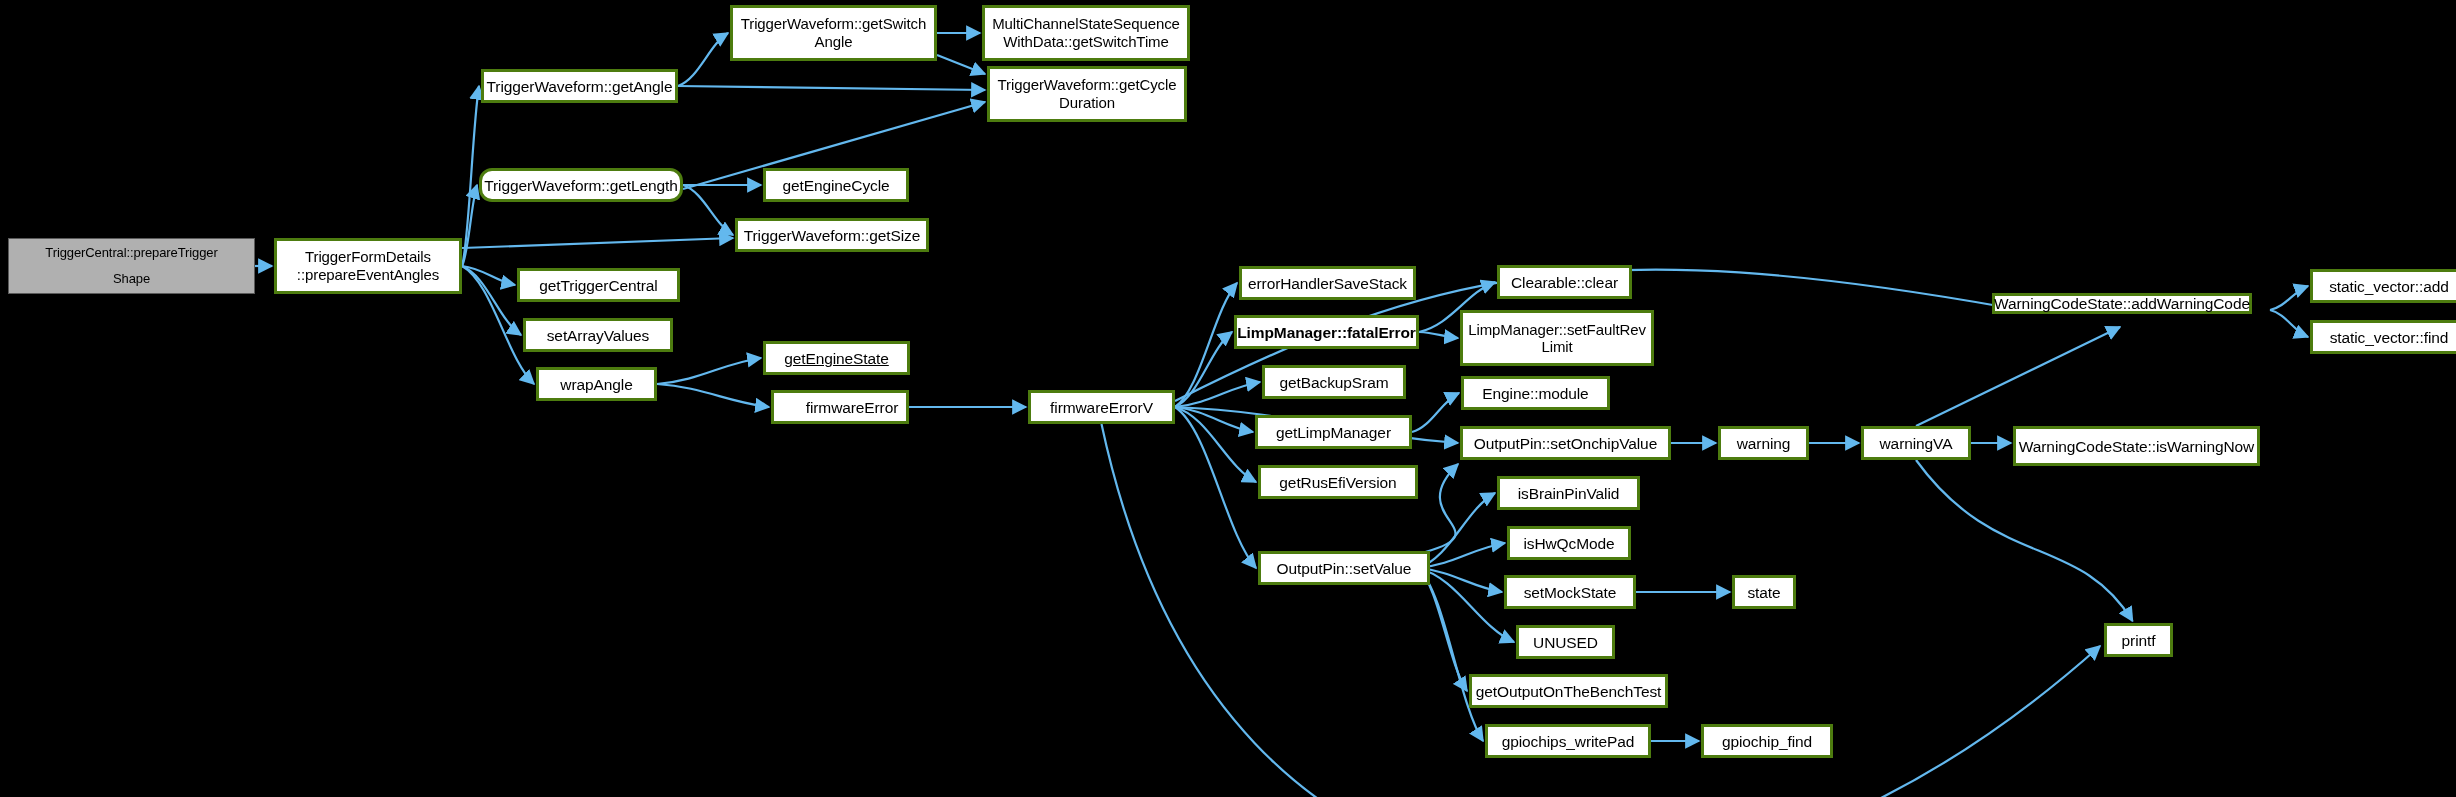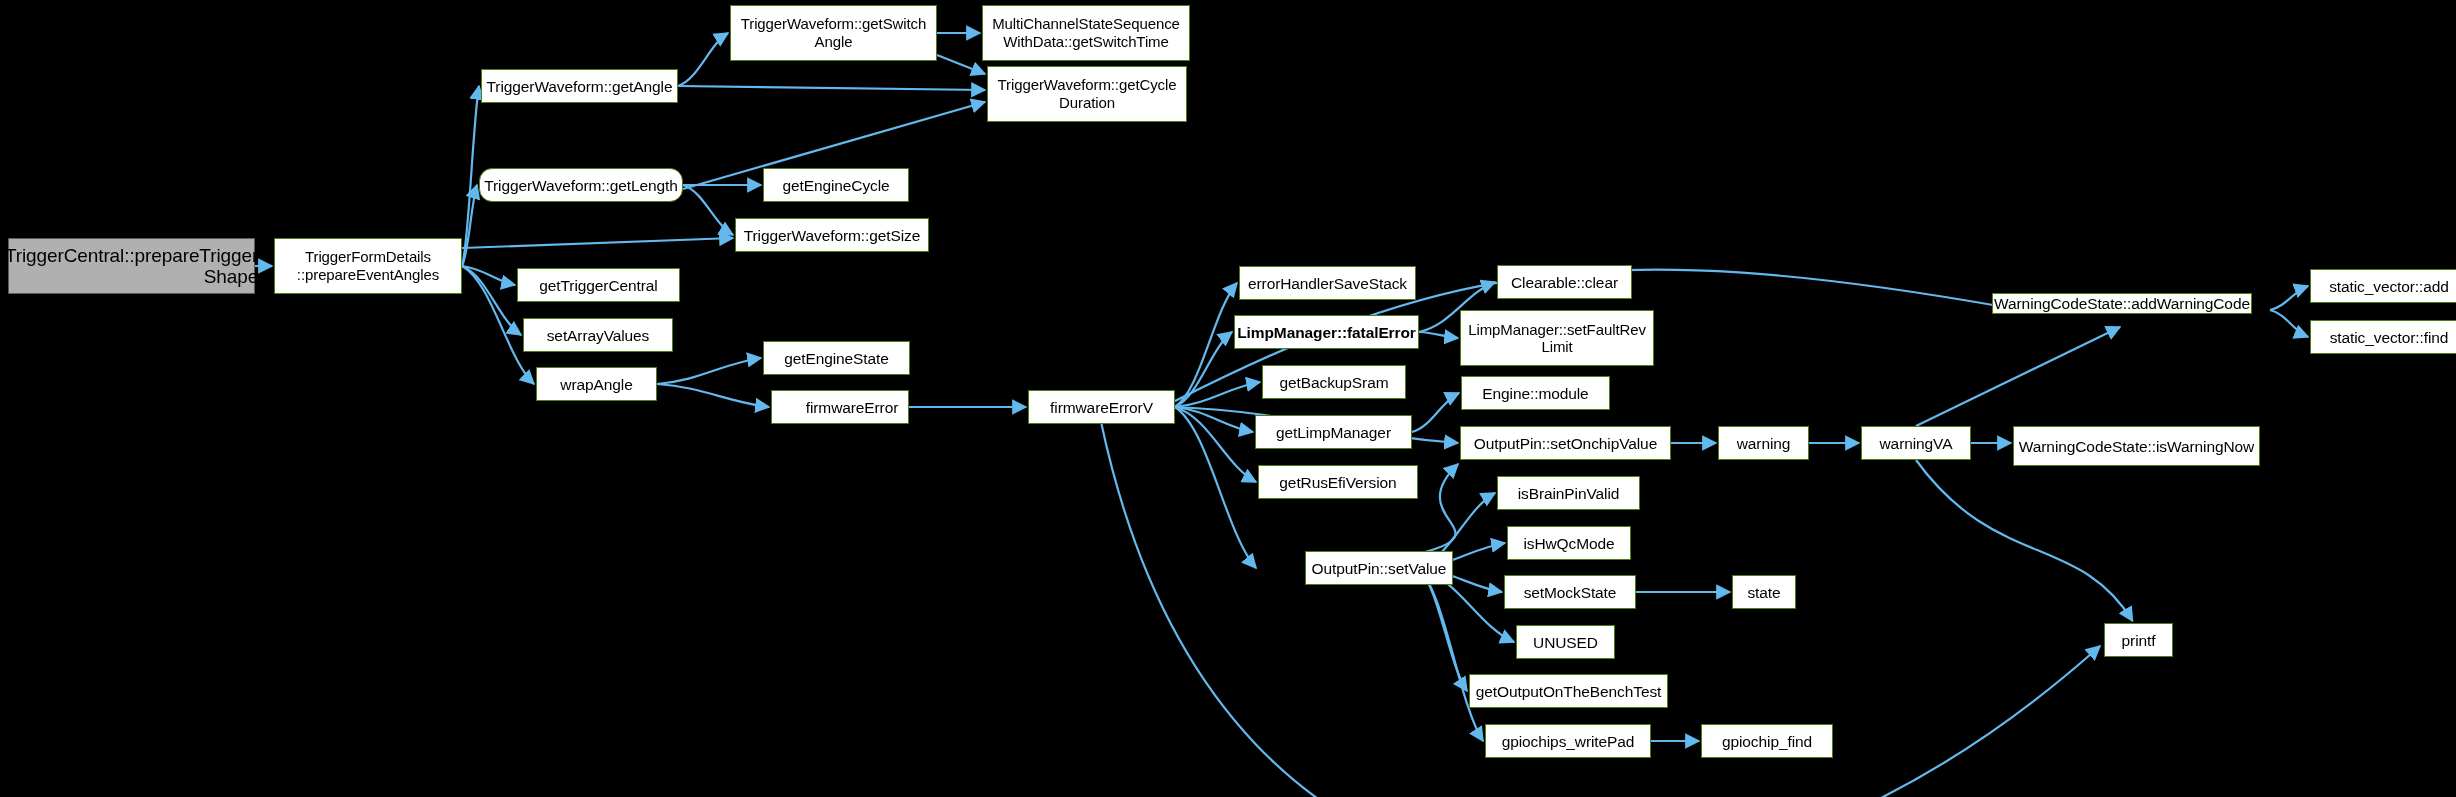--- a/index.html
+++ b/index.html
@@ -20,21 +20,21 @@
     left: 0;
     top: 0;
     width: 2456px;
     height: 797px;
     pointer-events: none;
   }
   .node {
     position: absolute;
     box-sizing: border-box;
     background: #ffffff;
-    border: 1px solid #4d7c0f;
+    border: 3px solid #4d7c0f;
     color: #000000;
     font-size: 15.5px;
     line-height: 17px;
     display: flex;
     align-items: center;
     justify-content: center;
     text-align: center;
     padding: 0 4px;
     white-space: pre-line;
     letter-spacing: -0.1px;
@@ -94,59 +94,59 @@
       <path d="M 1418 554 C 1508 531, 1400 520, 1458 464" fill="none" stroke="#63b8ee" stroke-width="2.2" marker-end="url(#ah)"></path>
       <path d="M 1418 568 C 1450.34 557.5, 1465.74 509.5, 1495 493" fill="none" stroke="#63b8ee" stroke-width="2.2" marker-end="url(#ah)"></path>
       <path d="M 1418 568 C 1454.54 564.5, 1471.94 548.5, 1505 543" fill="none" stroke="#63b8ee" stroke-width="2.2" marker-end="url(#ah)"></path>
       <path d="M 1418 568 C 1453.28 571.36, 1470.08 586.72, 1502 592" fill="none" stroke="#63b8ee" stroke-width="2.2" marker-end="url(#ah)"></path>
       <path d="M 1418 568 C 1458.32 578.36, 1477.52 625.72, 1514 642" fill="none" stroke="#63b8ee" stroke-width="2.2" marker-end="url(#ah)"></path>
       <path d="M 1418 568 C 1438.58 585.22, 1448.38 663.94, 1467 691" fill="none" stroke="#63b8ee" stroke-width="2.2" marker-end="url(#ah)"></path>
       <path d="M 1418 568 C 1445.3 592.22, 1458.3 702.94, 1483 741" fill="none" stroke="#63b8ee" stroke-width="2.2" marker-end="url(#ah)"></path>
       <path d="M 1636 592 L 1730 592" fill="none" stroke="#63b8ee" stroke-width="2.2" marker-end="url(#ah)"></path>
       <path d="M 1651 741 L 1699 741" fill="none" stroke="#63b8ee" stroke-width="2.2" marker-end="url(#ah)"></path>
     </svg>
-<div class="node root" style="left: 8px; top: 238px; width: 247px; height: 56px; font-size: 19px; line-height: 21px; text-align: right;">TriggerCentral::prepareTrigger
+<div class="node root" style="left: 8px; top: 238px; width: 247px; height: 56px; font-size: 13px; line-height: 26px;">TriggerCentral::prepareTrigger
 Shape</div>
     <div class="node" style="left: 274px; top: 238px; width: 188px; height: 56px; font-size: 15px; line-height: 18px;">TriggerFormDetails
 ::prepareEventAngles</div>
     <div class="node" style="left: 481px; top: 69px; width: 197px; height: 34px;">TriggerWaveform::getAngle</div>
     <div class="node" style="left: 730px; top: 5px; width: 207px; height: 56px; font-size: 15px; line-height: 18px;">TriggerWaveform::getSwitch
 Angle</div>
     <div class="node" style="left: 982px; top: 5px; width: 208px; height: 56px; font-size: 15px; line-height: 18px;">MultiChannelStateSequence
 WithData::getSwitchTime</div>
     <div class="node" style="left: 987px; top: 66px; width: 200px; height: 56px; font-size: 15px; line-height: 18px;">TriggerWaveform::getCycle
 Duration</div>
     <div class="node" style="left: 479px; top: 168px; width: 204px; height: 34px; border-radius: 13px;">TriggerWaveform::getLength</div>
     <div class="node" style="left: 763px; top: 168px; width: 146px; height: 34px;">getEngineCycle</div>
     <div class="node" style="left: 735px; top: 218px; width: 194px; height: 34px;">TriggerWaveform::getSize</div>
     <div class="node" style="left: 517px; top: 268px; width: 163px; height: 34px;">getTriggerCentral</div>
     <div class="node" style="left: 523px; top: 318px; width: 150px; height: 34px;">setArrayValues</div>
     <div class="node" style="left: 536px; top: 367px; width: 121px; height: 34px;">wrapAngle</div>
-    <div class="node" style="left: 763px; top: 341px; width: 147px; height: 34px;">getEngineState</div>
+    <div class="node" style="left: 763px; top: 341px; width: 147px; height: 34px; text-decoration: underline;">getEngineState</div>
     <div class="node" style="left: 771px; top: 390px; width: 138px; height: 34px; padding-left: 28px;">firmwareError</div>
     <div class="node" style="left: 1028px; top: 390px; width: 147px; height: 34px;">firmwareErrorV</div>
     <div class="node" style="left: 1239px; top: 266px; width: 177px; height: 34px;">errorHandlerSaveStack</div>
     <div class="node" style="left: 1234px; top: 315px; width: 185px; height: 34px; font-weight: bold;">LimpManager::fatalError</div>
     <div class="node" style="left: 1497px; top: 265px; width: 135px; height: 34px;">Clearable::clear</div>
     <div class="node" style="left: 1460px; top: 310px; width: 194px; height: 56px; font-size: 15px; line-height: 17px;">LimpManager::setFaultRev
 Limit</div>
     <div class="node" style="left: 1262px; top: 365px; width: 144px; height: 34px;">getBackupSram</div>
     <div class="node" style="left: 1461px; top: 376px; width: 149px; height: 34px;">Engine::module</div>
     <div class="node" style="left: 1255px; top: 415px; width: 157px; height: 34px;">getLimpManager</div>
     <div class="node" style="left: 1460px; top: 426px; width: 211px; height: 34px;">OutputPin::setOnchipValue</div>
     <div class="node" style="left: 1718px; top: 426px; width: 91px; height: 34px;">warning</div>
     <div class="node" style="left: 1861px; top: 426px; width: 110px; height: 34px;">warningVA</div>
     <div class="node" style="left: 2013px; top: 426px; width: 247px; height: 40px;">WarningCodeState::isWarningNow</div>
     <div class="node" style="left: 1992px; top: 293px; width: 260px; height: 21px;">WarningCodeState::addWarningCode</div>
     <div class="node" style="left: 2310px; top: 269px; width: 158px; height: 34px;">static_vector::add</div>
     <div class="node" style="left: 2310px; top: 320px; width: 158px; height: 34px;">static_vector::find</div>
     <div class="node" style="left: 1258px; top: 465px; width: 160px; height: 34px;">getRusEfiVersion</div>
     <div class="node" style="left: 1497px; top: 476px; width: 143px; height: 34px;">isBrainPinValid</div>
     <div class="node" style="left: 1507px; top: 526px; width: 124px; height: 34px;">isHwQcMode</div>
-    <div class="node" style="left: 1258px; top: 551px; width: 148px; height: 34px; margin-left: 47px;">OutputPin::setValue</div>
+    <div class="node" style="left: 1258px; top: 551px; width: 172px; height: 34px;">OutputPin::setValue</div>
     <div class="node" style="left: 1504px; top: 575px; width: 132px; height: 34px;">setMockState</div>
     <div class="node" style="left: 1732px; top: 575px; width: 64px; height: 34px;">state</div>
     <div class="node" style="left: 1516px; top: 625px; width: 99px; height: 34px;">UNUSED</div>
     <div class="node" style="left: 1469px; top: 674px; width: 199px; height: 34px;">getOutputOnTheBenchTest</div>
     <div class="node" style="left: 1485px; top: 724px; width: 166px; height: 34px;">gpiochips_writePad</div>
     <div class="node" style="left: 1701px; top: 724px; width: 132px; height: 34px;">gpiochip_find</div>
     <div class="node" style="left: 2104px; top: 623px; width: 69px; height: 34px;">printf</div>
   </div>
 
 </body></html>

